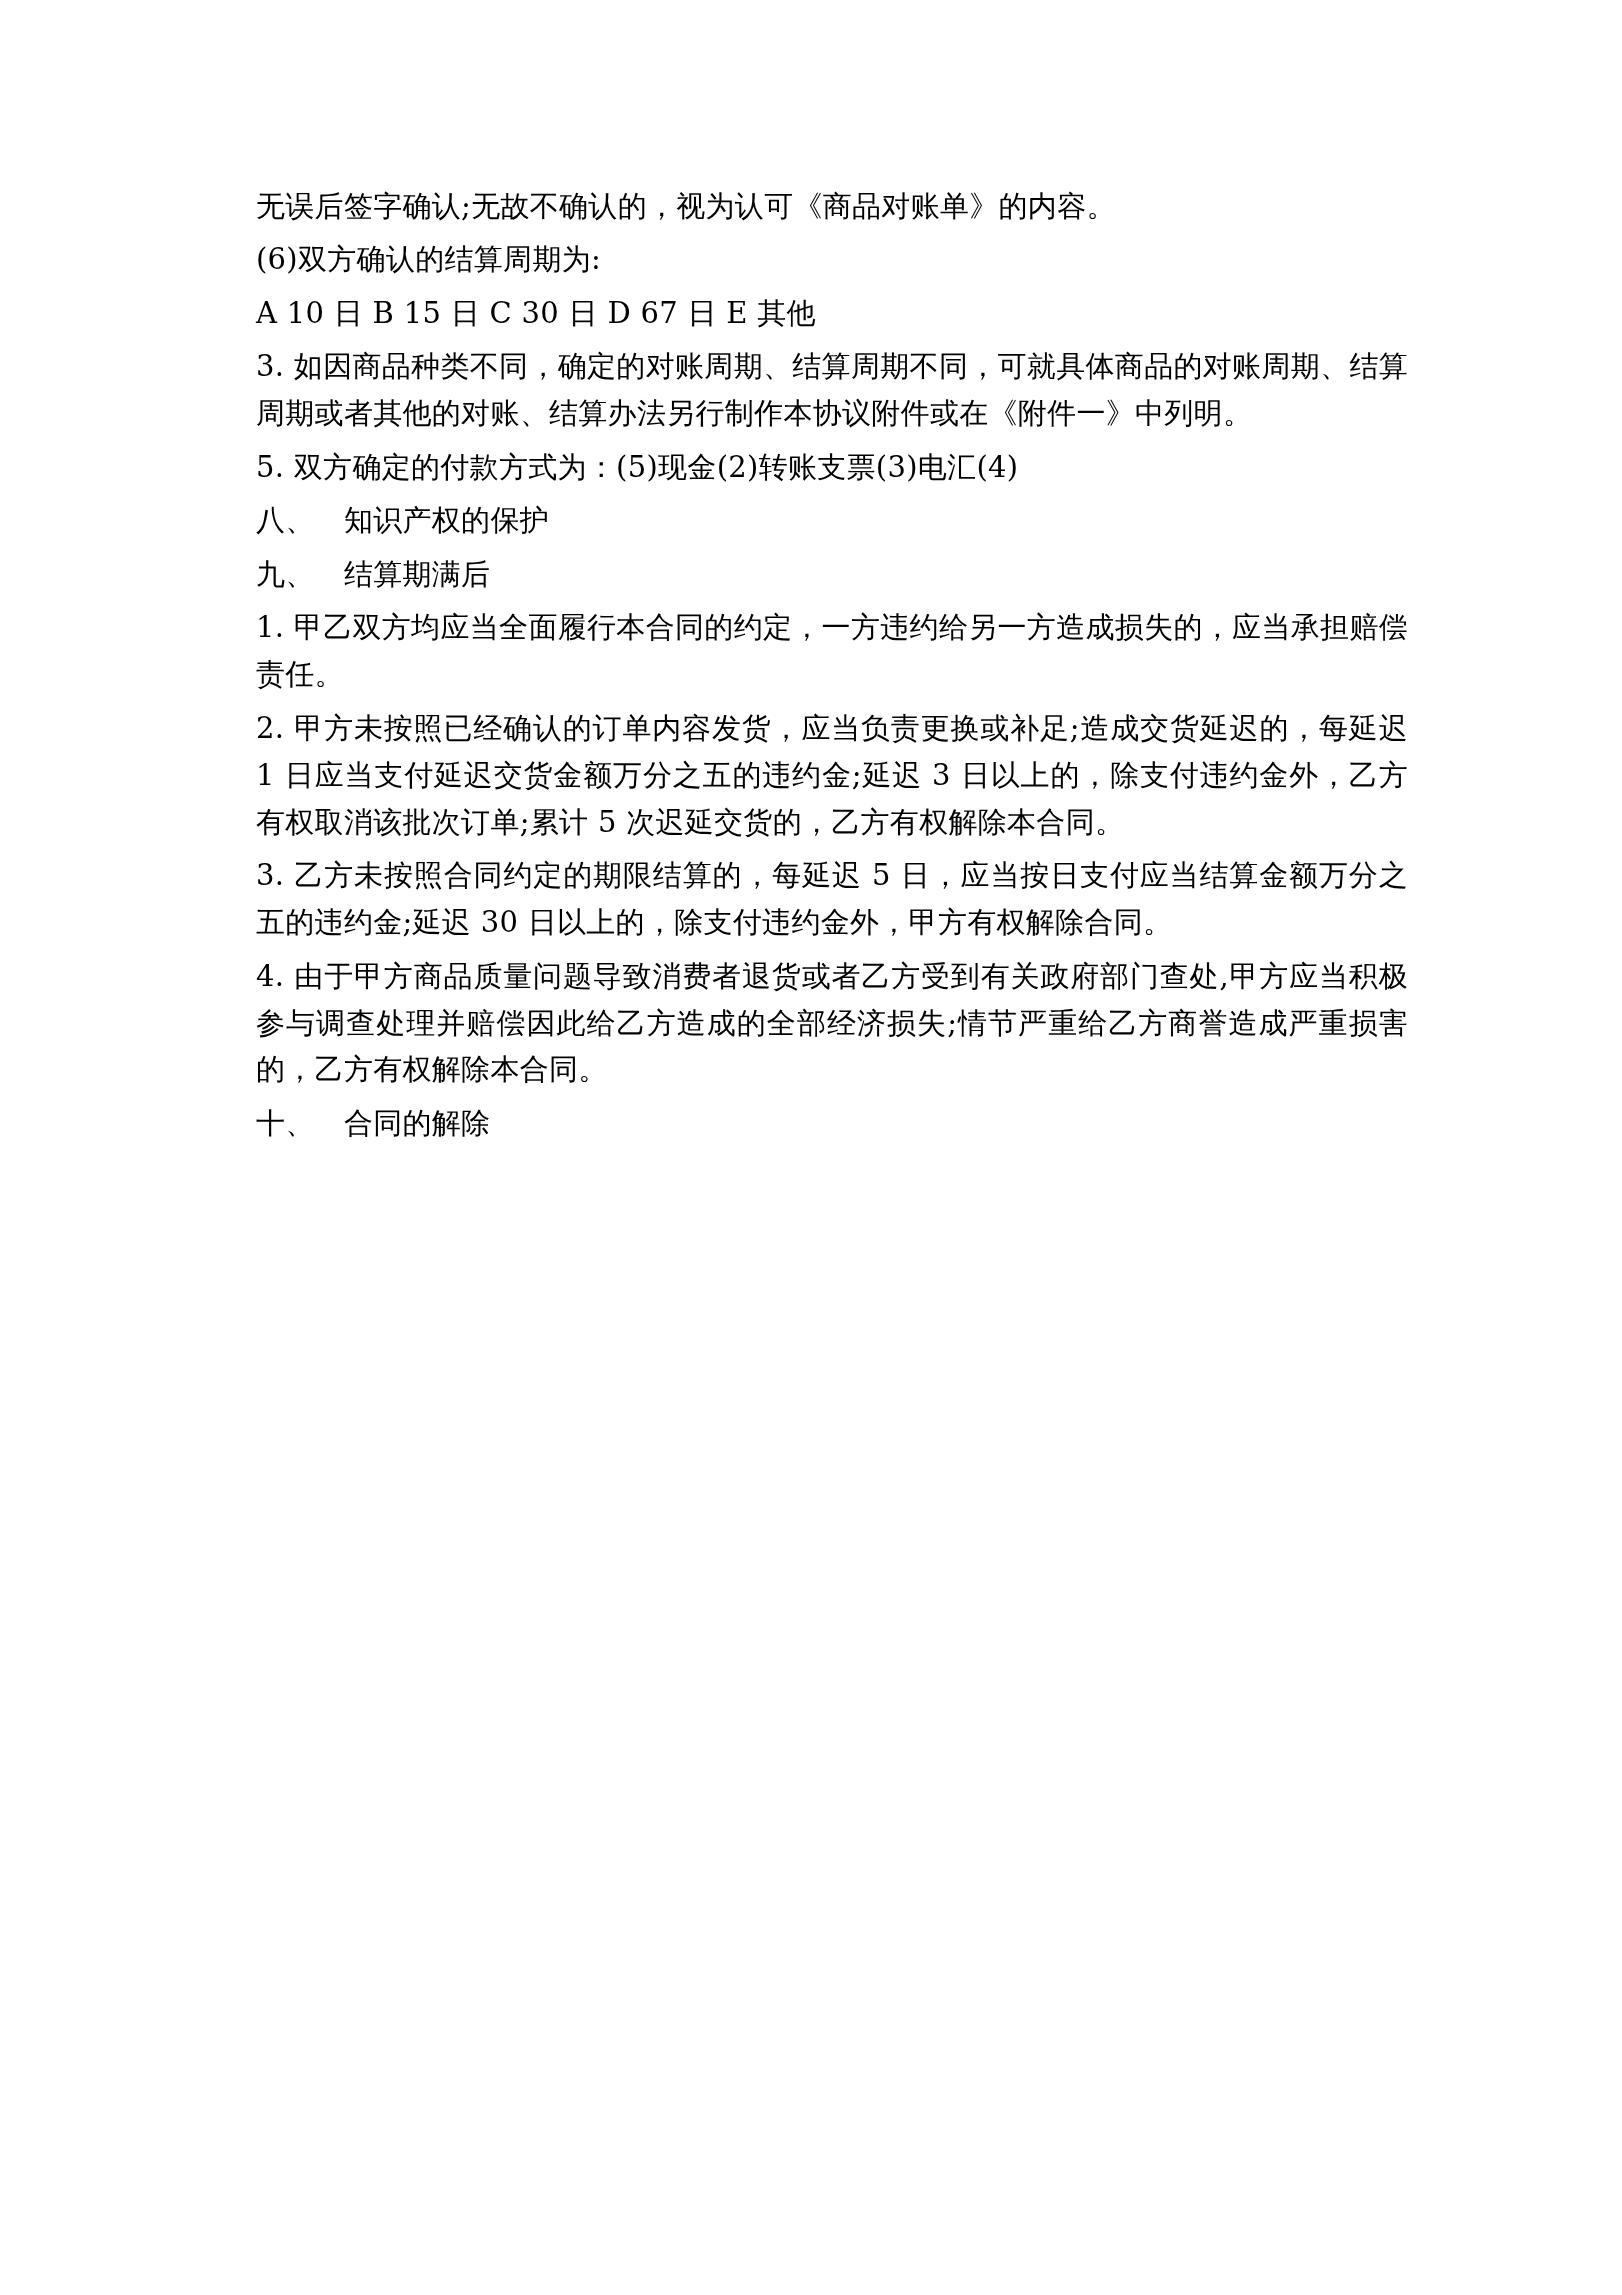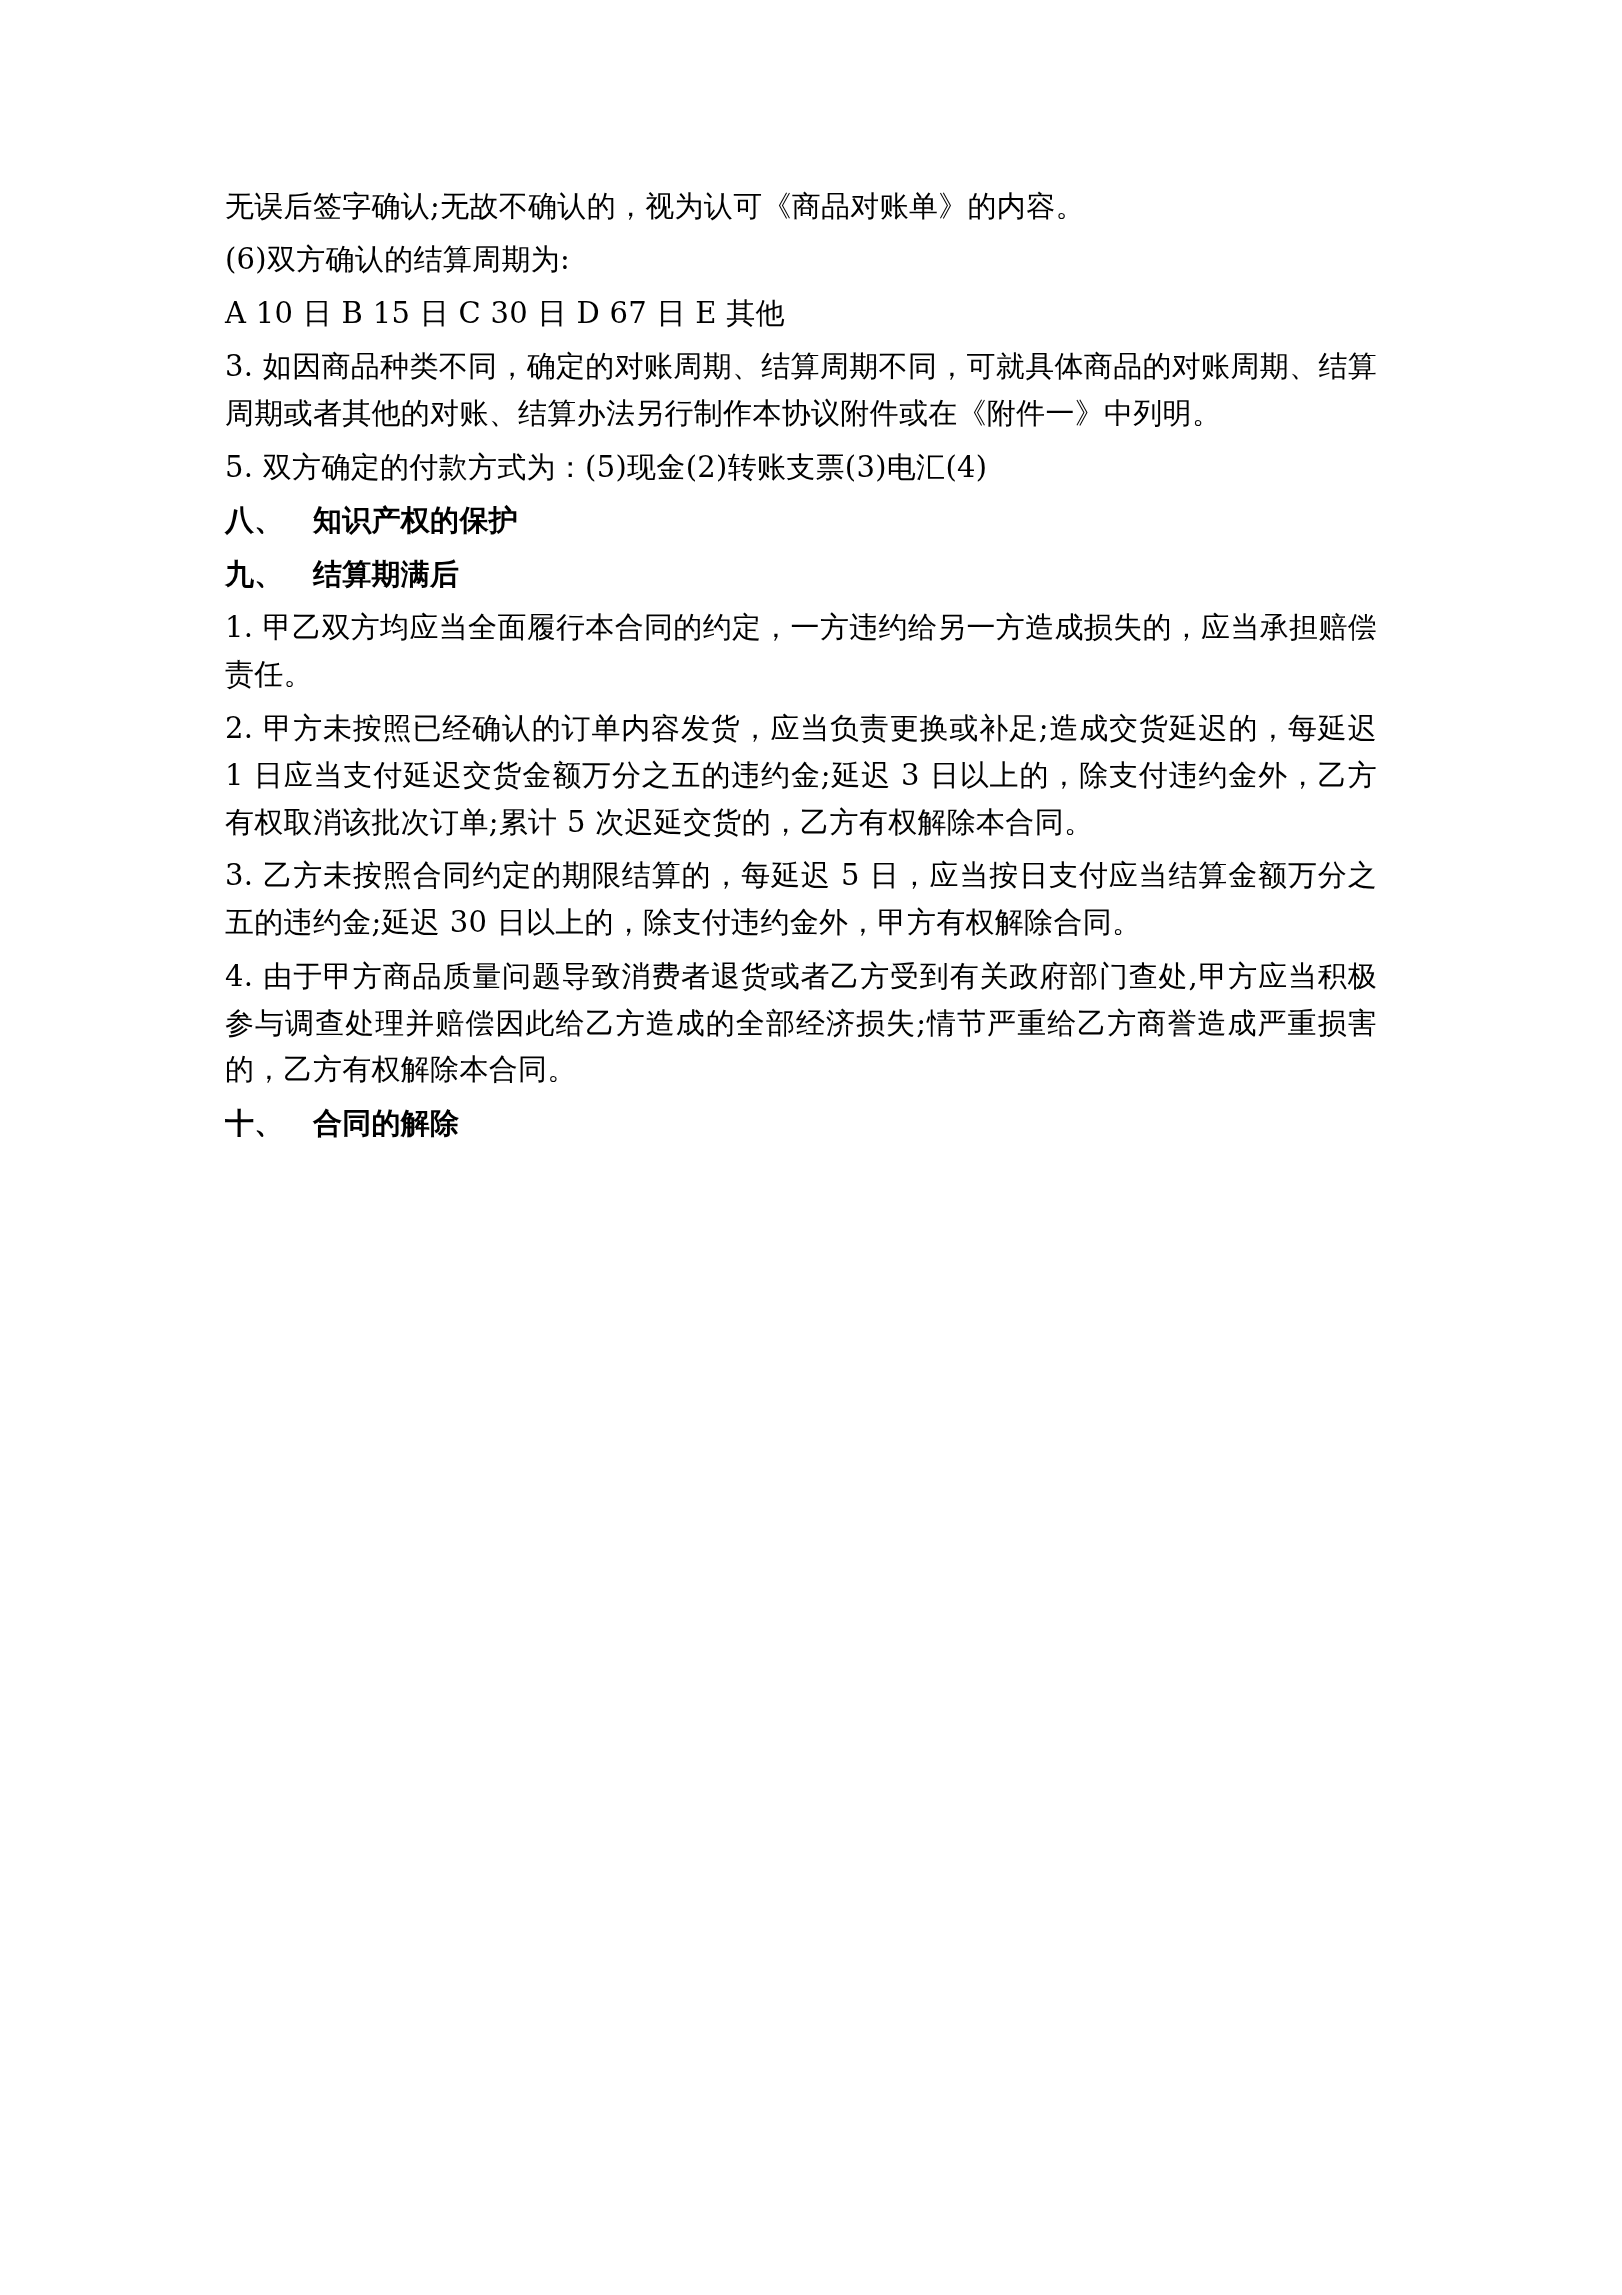--- a/index.html
+++ b/index.html
@@ -12,36 +12,35 @@
     width: 1623px;
     height: 2295px;
     background: #ffffff;
     box-sizing: border-box;
     font-family: "DejaVu Serif", "Liberation Serif", serif;
     color: #000000;
     overflow: hidden;
   }
   .content {
     position: absolute;
-    left: 225px;
+    left: 256px;
     top: 183px;
     width: 1152px;
   }
   .para {
     font-size: 29px;
     line-height: 1.62;
     margin: 0 0 6.5px 0;
     text-align: justify;
     text-justify: inter-ideograph;
     letter-spacing: 0.3px;
     word-break: break-all;
   }
   .para.heading {
     font-size: 29px;
-    font-weight: bold;
   }
 </style>
 </head>
 <body>
 
 <div class="page">
   <div class="content">
     <p class="para">无误后签字确认;无故不确认的，视为认可《商品对账单》的内容。</p>
     <p class="para">(6)双方确认的结算周期为:</p>
     <p class="para">A 10 日 B 15 日 C 30 日 D 67 日 E 其他</p>

